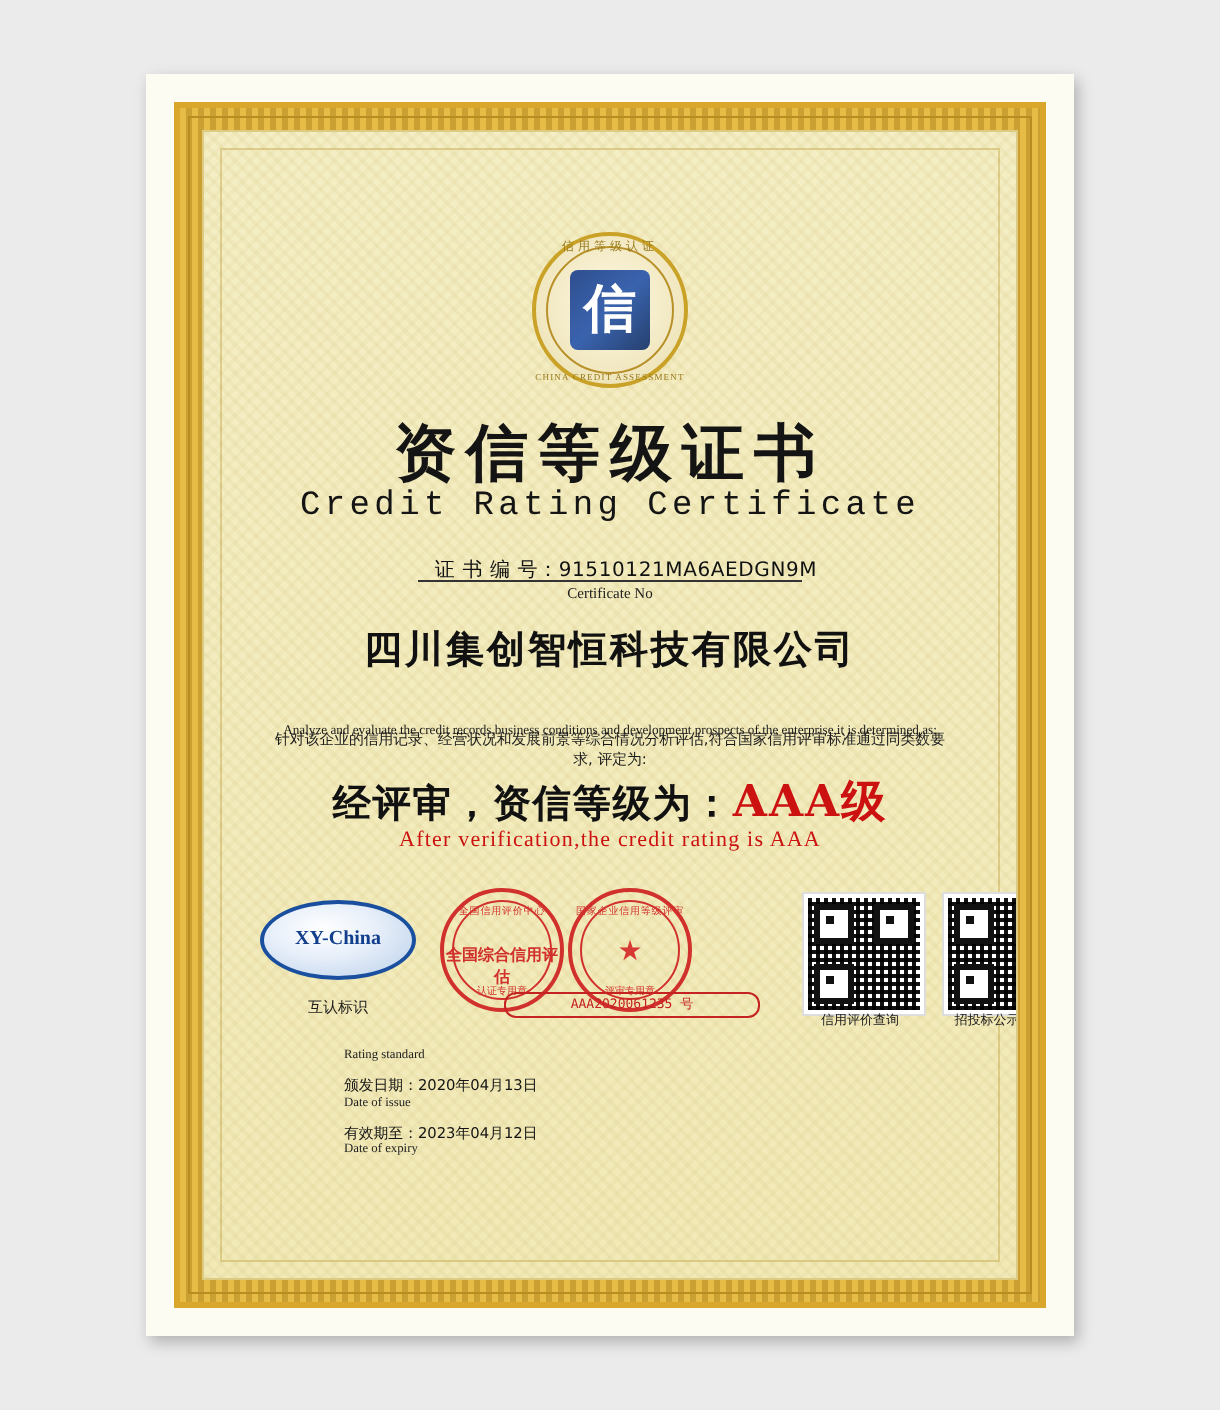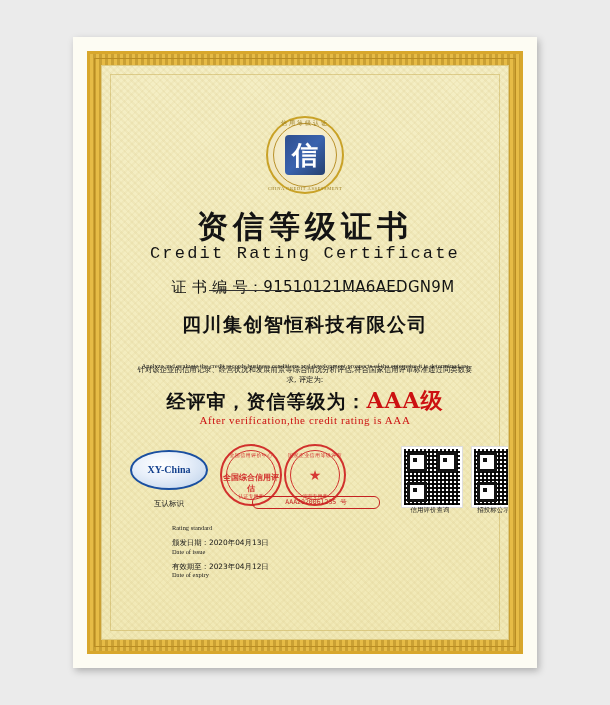--- a/index.html
+++ b/index.html
@@ -146,21 +146,21 @@
     color: #141414;
   }
 
   
   .certno-row {
     position: absolute;
     left: 16px; right: 0;
     top: 212px;
     text-align: center;
     font-family: "DejaVu Sans", sans-serif;
-    font-size: 15px;
+    font-size: 10px;
     color: #111;
     letter-spacing: 0.3px;
   }
   .certno-en {
     position: absolute;
     left: 0; right: 0;
     top: 226px;
     text-align: center;
     font-family: "Liberation Serif", serif;
     font-size: 7.5px;
@@ -430,20 +430,21 @@
         <div class="emblem-bottom-text">CHINA CREDIT ASSESSMENT</div>
       </div>
 
       <div class="title-cn">资信等级证书</div>
       <div class="title-en">Credit Rating Certificate</div>
 
       <div class="certno-row">
         <span>证 书 编 号：</span><span>91510121MA6AEDGN9M</span>
       </div>
       <div class="certno-underline"></div>
+      <div class="certno-en">Certificate  No</div>
 
       <div class="company">四川集创智恒科技有限公司</div>
 
       <div class="para-cn">针对该企业的信用记录、经营状况和发展前景等综合情况分析评估,符合国家信用评审标准通过同类数要求, 评定为:</div>
       <div class="para-en">Analyze and evaluate the credit records,business conditions and development prospects of the enterprise,it is determined as:</div>
 
       <div class="rating-cn">
         <span>经评审，资信等级为：</span><span class="aaa">AAA级</span>
       </div>
       <div class="rating-en">After verification,the credit rating is AAA</div>

